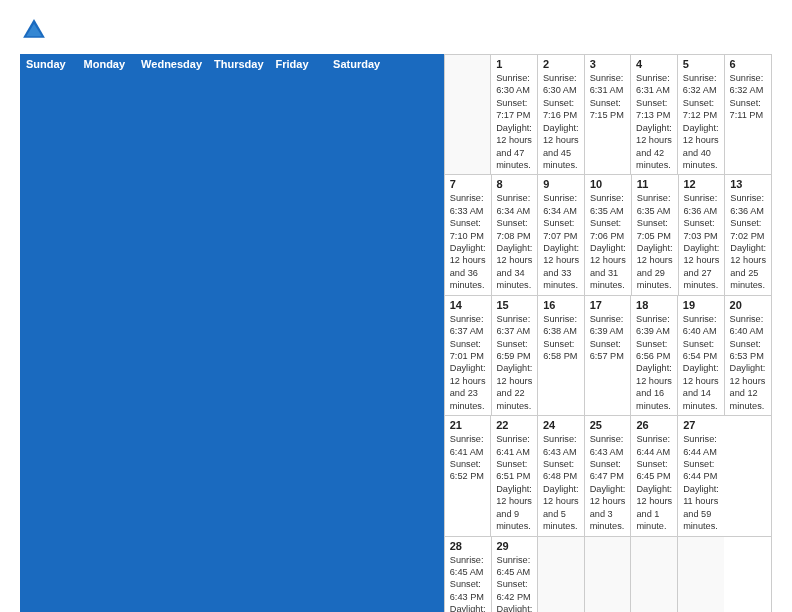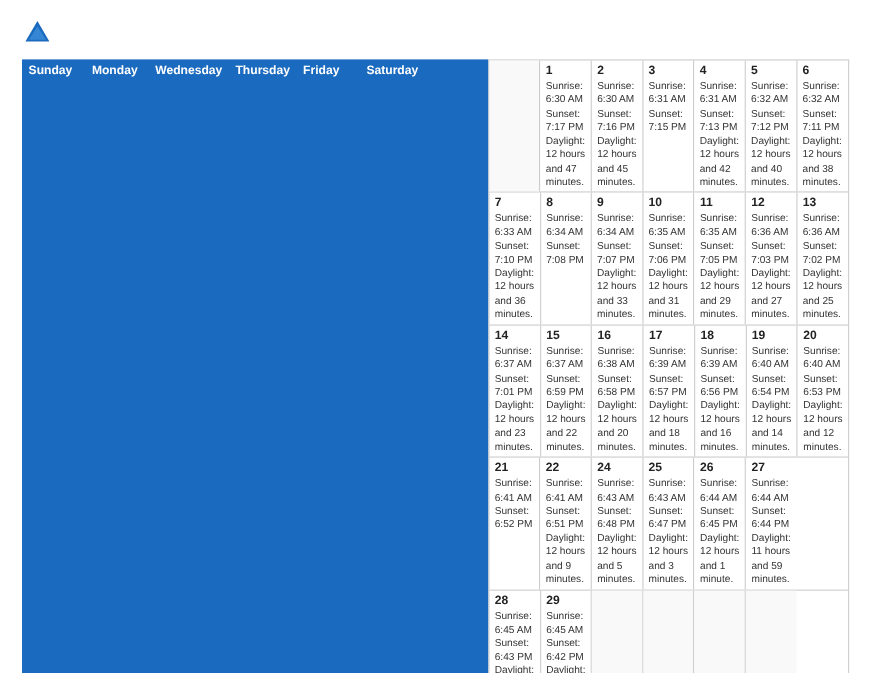--- a/index.html
+++ b/index.html
@@ -174,34 +174,34 @@
           <div class="cal-cell">
             <span class="day-num">5</span>
             <span class="cell-line">Sunrise: 6:32 AM</span>
             <span class="cell-line">Sunset: 7:12 PM</span>
             <span class="cell-line">Daylight: 12 hours and 40 minutes.</span>
           </div>
           <div class="cal-cell">
             <span class="day-num">6</span>
             <span class="cell-line">Sunrise: 6:32 AM</span>
             <span class="cell-line">Sunset: 7:11 PM</span>
-            <span class="cell-line">Daylight: 12 hours and 38 minutes.</span>
           </div>
         </div>
         <div class="cal-row">
           <div class="cal-cell">
             <span class="day-num">7</span>
             <span class="cell-line">Sunrise: 6:33 AM</span>
             <span class="cell-line">Sunset: 7:10 PM</span>
             <span class="cell-line">Daylight: 12 hours and 36 minutes.</span>
           </div>
           <div class="cal-cell">
             <span class="day-num">8</span>
             <span class="cell-line">Sunrise: 6:34 AM</span>
             <span class="cell-line">Sunset: 7:08 PM</span>
+            <span class="cell-line">Daylight: 12 hours and 34 minutes.</span>
           </div>
           <div class="cal-cell">
             <span class="day-num">9</span>
             <span class="cell-line">Sunrise: 6:34 AM</span>
             <span class="cell-line">Sunset: 7:07 PM</span>
             <span class="cell-line">Daylight: 12 hours and 33 minutes.</span>
           </div>
           <div class="cal-cell">
             <span class="day-num">10</span>
             <span class="cell-line">Sunrise: 6:35 AM</span>
@@ -237,27 +237,25 @@
           <div class="cal-cell">
             <span class="day-num">15</span>
             <span class="cell-line">Sunrise: 6:37 AM</span>
             <span class="cell-line">Sunset: 6:59 PM</span>
             <span class="cell-line">Daylight: 12 hours and 22 minutes.</span>
           </div>
           <div class="cal-cell">
             <span class="day-num">16</span>
             <span class="cell-line">Sunrise: 6:38 AM</span>
             <span class="cell-line">Sunset: 6:58 PM</span>
-            <span class="cell-line">Daylight: 12 hours and 20 minutes.</span>
           </div>
           <div class="cal-cell">
             <span class="day-num">17</span>
             <span class="cell-line">Sunrise: 6:39 AM</span>
             <span class="cell-line">Sunset: 6:57 PM</span>
-            <span class="cell-line">Daylight: 12 hours and 18 minutes.</span>
           </div>
           <div class="cal-cell">
             <span class="day-num">18</span>
             <span class="cell-line">Sunrise: 6:39 AM</span>
             <span class="cell-line">Sunset: 6:56 PM</span>
             <span class="cell-line">Daylight: 12 hours and 16 minutes.</span>
           </div>
           <div class="cal-cell">
             <span class="day-num">19</span>
             <span class="cell-line">Sunrise: 6:40 AM</span>

